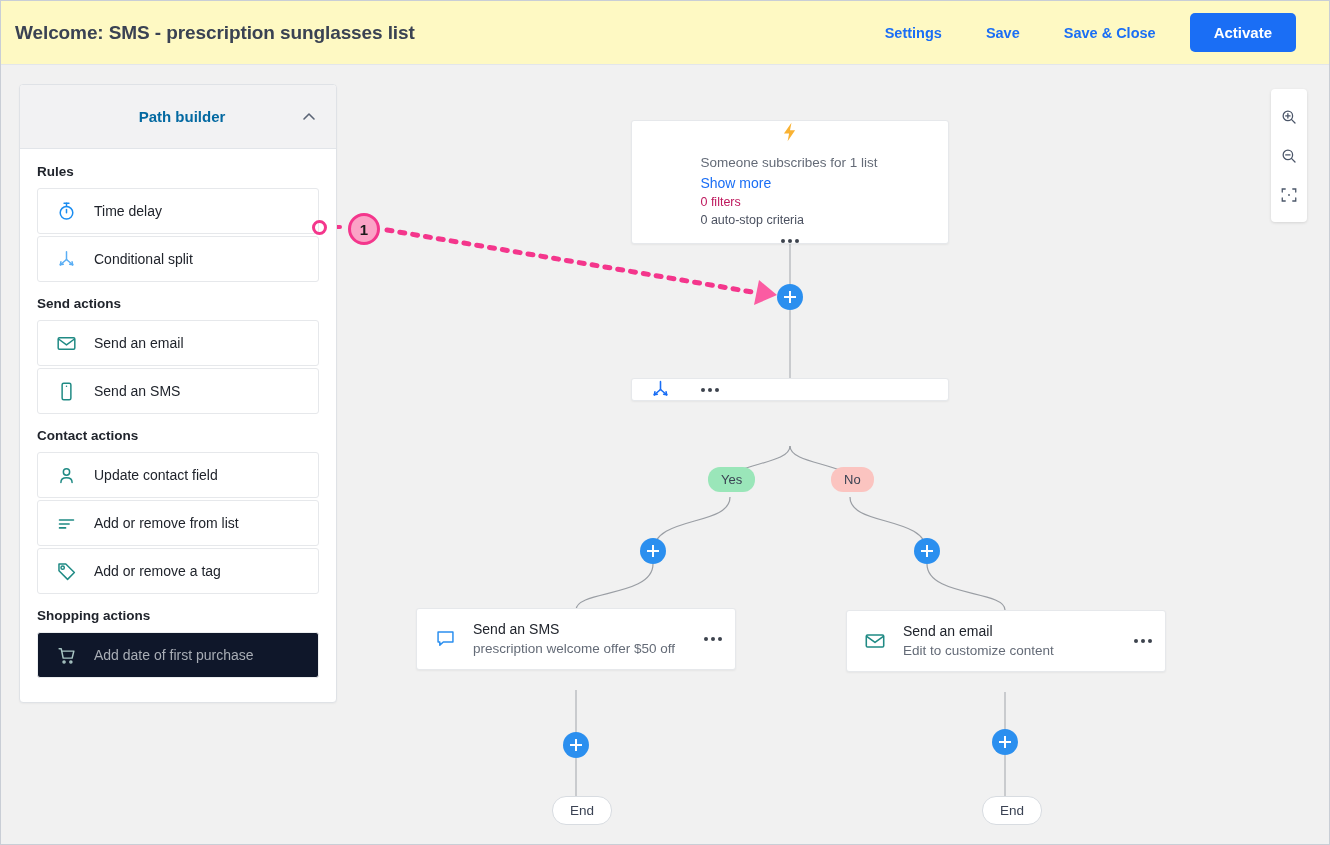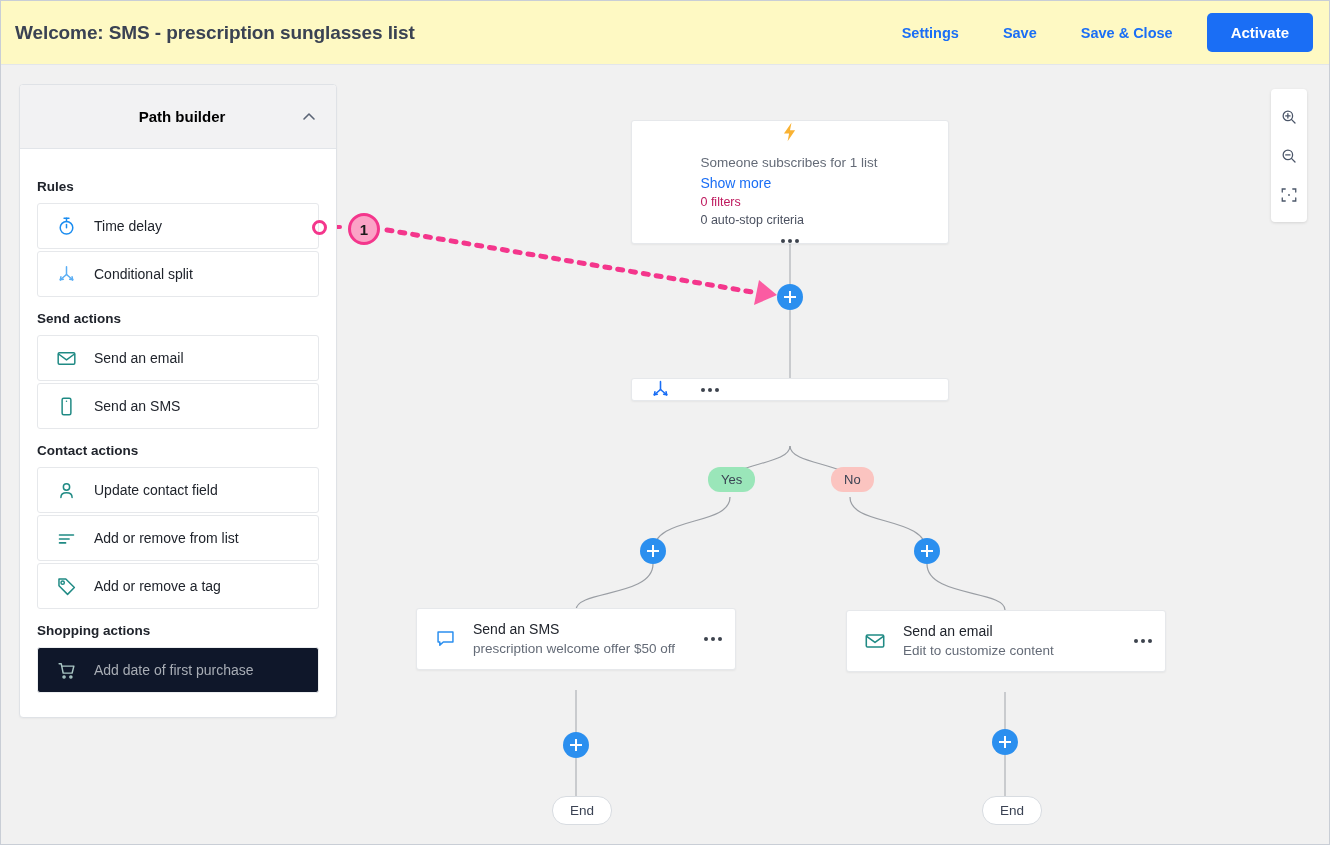--- a/index.html
+++ b/index.html
@@ -31,21 +31,21 @@
     font-size: 19px;
     font-weight: 600;
     color: #3a4253;
     letter-spacing: -0.1px;
     white-space: nowrap;
   }
   .header-actions {
     margin-left: auto;
     display: flex; align-items: center;
     gap: 0px;
-    padding-right: 16px;
+    padding-right: 33px;
   }
   .header-link {
     font-size: 14.5px;
     font-weight: 700;
     color: #1a6ef5;
     padding: 8px 22px;
     cursor: pointer;
     white-space: nowrap;
   }
   .btn-activate {
@@ -88,34 +88,34 @@
   }
   .panel-head {
     height: 64px;
     background: #f2f2f3;
     border-bottom: 1px solid #e2e5e9;
     display: flex; align-items: center; justify-content: center;
     position: relative;
     border-radius: 3px 3px 0 0;
   }
   .panel-head-title {
-    font-size: 15px; font-weight: 700; color: #000000; margin-left: 8px;
+    font-size: 15px; font-weight: 700; color: #0369a1; margin-left: 8px;
   }
   .chev {
     position: absolute; right: 20px; top: 50%;
     transform: translateY(-50%);
     width: 14px; height: 14px;
     cursor: pointer;
   }
   .panel-body { padding: 14px 17px 22px 17px; }
   .group-title {
     font-size: 13.5px; font-weight: 700; color: #20242c;
     margin: 14px 0 9px 0;
   }
-  .group-title:first-child { margin-top: 16px; }
+  .group-title:first-child { margin-top: 1px; }
   .tile {
     display: flex; align-items: center;
     height: 46px;
     border: 1px solid #e6e8eb;
     border-radius: 3px;
     background: #ffffff;
     margin-bottom: 2px;
     cursor: pointer;
   }
   .tile-icon {

